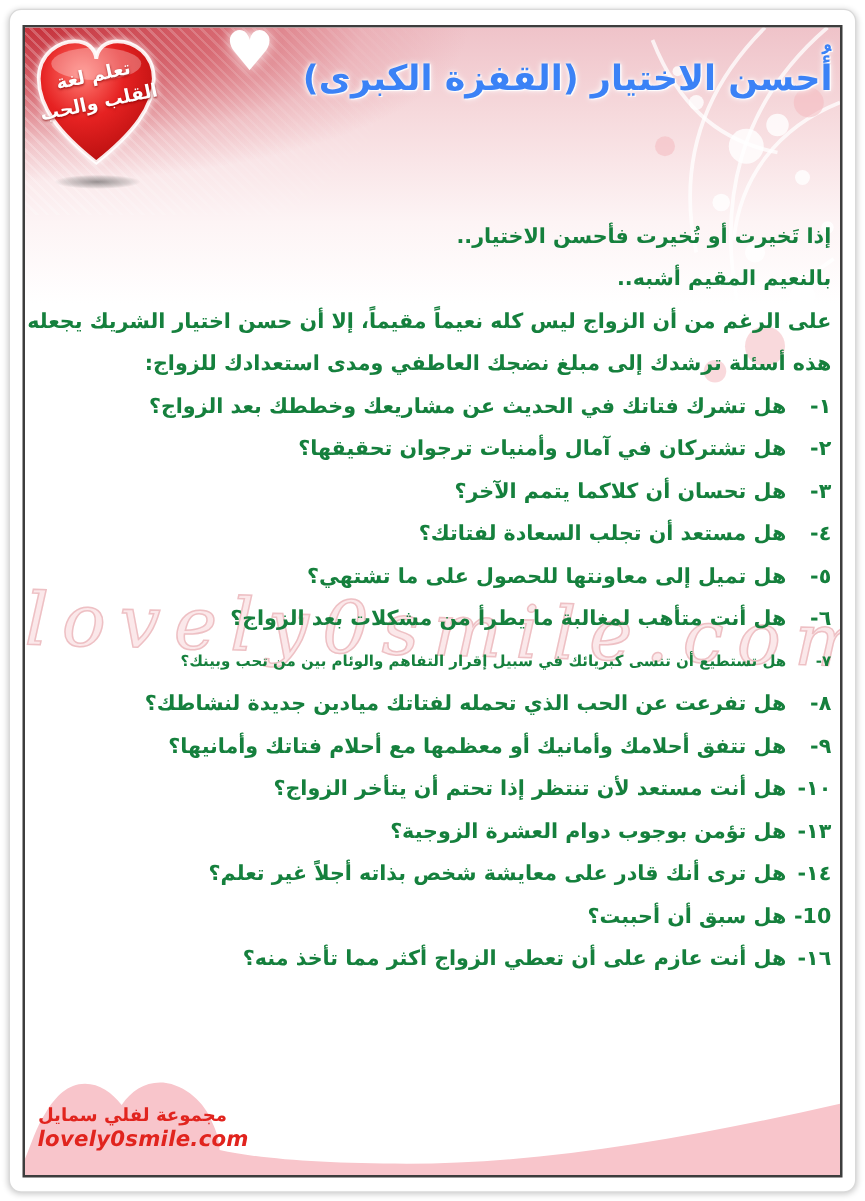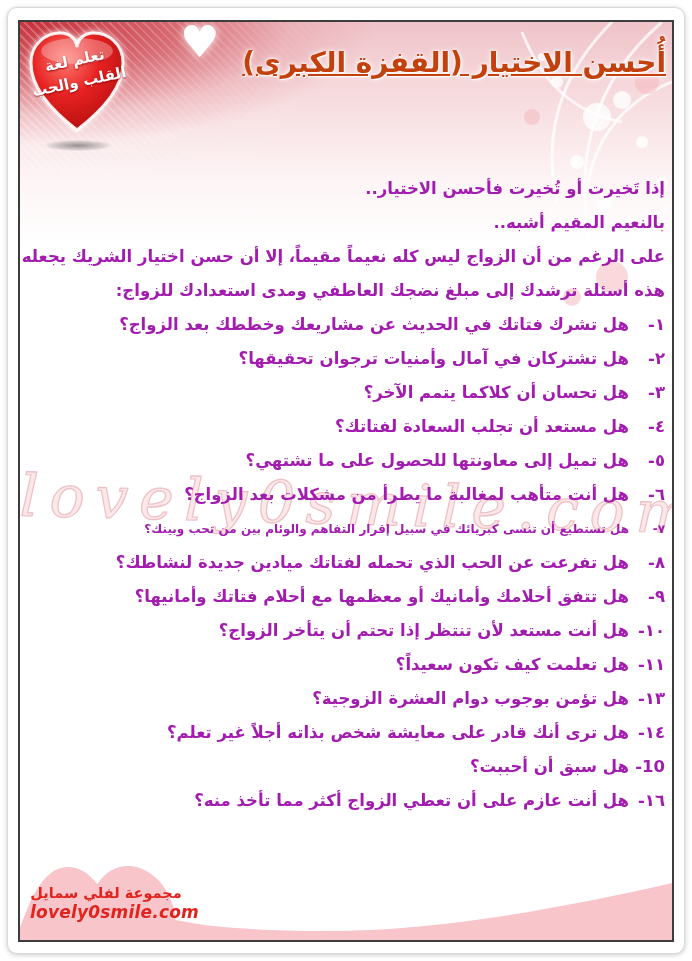--- a/index.html
+++ b/index.html
@@ -52,40 +52,39 @@
     direction:rtl;
   }
   .logo-shadow {
     position:absolute; left:12px; top:116px; width:92px; height:15px;
     background:radial-gradient(ellipse 50% 50% at 50% 50%, rgba(70,70,70,0.55) 0%, rgba(120,120,120,0.25) 55%, rgba(160,160,160,0) 75%);
   }
   
   .title {
     position:absolute; right:6px; top:24px;
     direction:rtl; white-space:nowrap;
-    font-size:28px; font-weight:bold; color:#c2410c;
+    font-size:28px; font-weight:bold; color:#3b82f6;
     text-shadow:0 0 3px #ffffff, 0 0 6px #ffffff, 1px 1px 0 rgba(255,255,255,0.85);
-    text-decoration:underline;
   }
   
   .watermark {
     position:absolute; left:0px; top:448px; width:100%;
     direction:ltr; white-space:nowrap;
     font-family:"DejaVu Serif", serif; font-style:italic;
     font-size:58px; letter-spacing:11px;
     color:rgba(247,214,217,0.55);
     -webkit-text-stroke:1.2px #eec0c4;
     transform:rotate(1.5deg);
     pointer-events:none;
   }
   
   .body {
     position:absolute; left:6px; right:7px; top:146px;
     direction:rtl; text-align:right;
-    color:#a21caf; font-weight:bold; font-size:16.5px; line-height:34px;
+    color:#15803d; font-weight:bold; font-size:16.5px; line-height:34px;
     padding-top:4px;
   }
   .ln { white-space:nowrap; overflow:visible; }
   .ln.fit  { font-size:12px; letter-spacing:-0.2px; }
   .qnum { display:inline-block; min-width:36px; }
   
   .footer-wave { position:absolute; left:0; bottom:0; width:100%; height:100px; }
   .footer-text {
     position:absolute; left:10px; top:862px; width:152px; text-align:center;
     color:#e1241e; line-height:1.25;
@@ -165,21 +164,20 @@
         <p class="ln q"><span class="qnum">١-</span><span>هل تشرك فتاتك في الحديث عن مشاريعك وخططك بعد الزواج؟</span></p>
         <p class="ln q"><span class="qnum">٢-</span><span>هل تشتركان في آمال وأمنيات ترجوان تحقيقها؟</span></p>
         <p class="ln q"><span class="qnum">٣-</span><span>هل تحسان أن كلاكما يتمم الآخر؟</span></p>
         <p class="ln q"><span class="qnum">٤-</span><span>هل مستعد أن تجلب السعادة لفتاتك؟</span></p>
         <p class="ln q"><span class="qnum">٥-</span><span>هل تميل إلى معاونتها للحصول على ما تشتهي؟</span></p>
         <p class="ln q"><span class="qnum">٦-</span><span>هل أنت متأهب لمغالبة ما يطرأ من مشكلات بعد الزواج؟</span></p>
         <p class="ln q fit"><span class="qnum">٧-</span><span>هل تستطيع أن تنسى كبريائك في سبيل إقرار التفاهم والوئام بين من تحب وبينك؟</span></p>
         <p class="ln q"><span class="qnum">٨-</span><span>هل تفرعت عن الحب الذي تحمله لفتاتك ميادين جديدة لنشاطك؟</span></p>
         <p class="ln q"><span class="qnum">٩-</span><span>هل تتفق أحلامك وأمانيك أو معظمها مع أحلام فتاتك وأمانيها؟</span></p>
         <p class="ln q"><span class="qnum">١٠-</span><span>هل أنت مستعد لأن تنتظر إذا تحتم أن يتأخر الزواج؟</span></p>
-        <p class="ln q"><span class="qnum">١١-</span><span>هل تعلمت كيف تكون سعيداً؟</span></p>
         <p class="ln q"><span class="qnum">١٣-</span><span>هل تؤمن بوجوب دوام العشرة الزوجية؟</span></p>
         <p class="ln q"><span class="qnum">١٤-</span><span>هل ترى أنك قادر على معايشة شخص بذاته أجلاً غير تعلم؟</span></p>
         <p class="ln q"><span class="qnum">10-</span><span>هل سبق أن أحببت؟</span></p>
         <p class="ln q"><span class="qnum">١٦-</span><span>هل أنت عازم على أن تعطي الزواج أكثر مما تأخذ منه؟</span></p>
       </div>
 
       <svg class="footer-wave" viewBox="0 0 666 100" preserveAspectRatio="none">
         <path d="M0,100 L0,87
                  C5,76 9,62 17,50
                  C25,37 35,27 49,27

